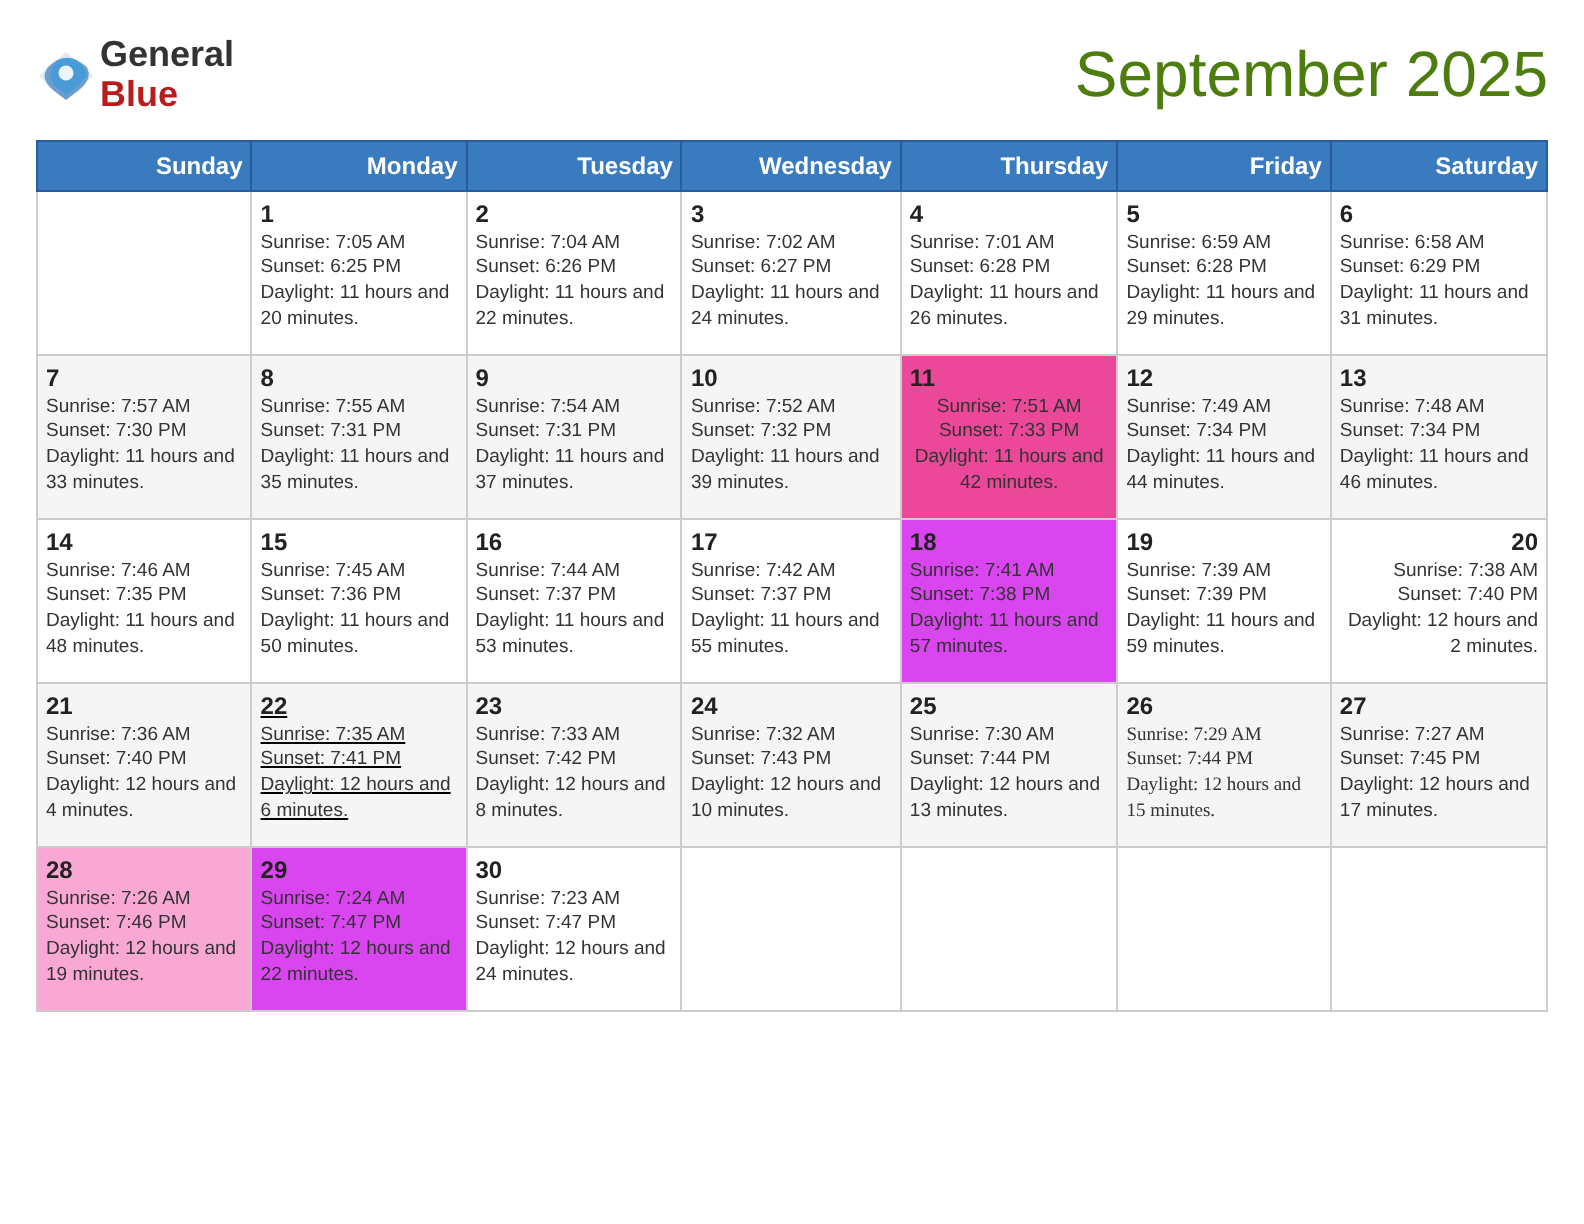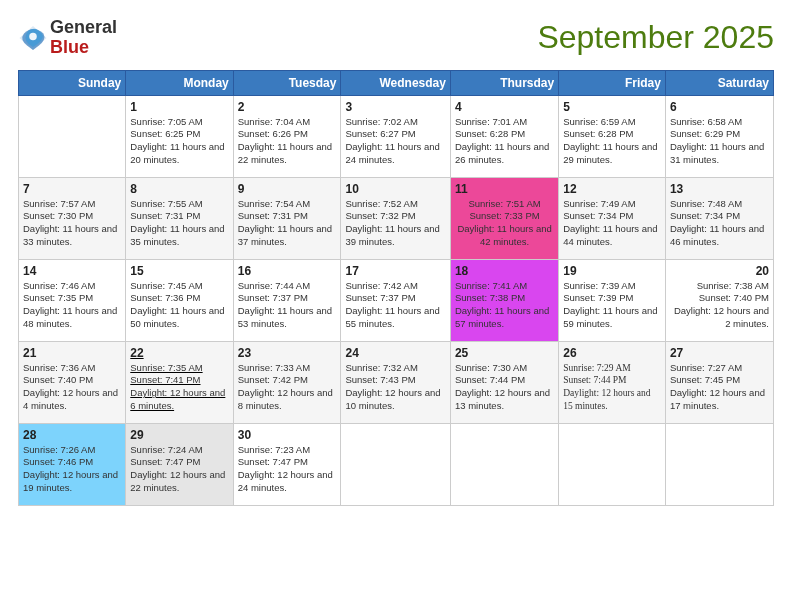--- a/index.html
+++ b/index.html
@@ -292,27 +292,27 @@
 Daylight: 12 hours and 15 minutes.</div>
           </td>
           <td style="background: rgb(245, 245, 245);">
             <span class="day-num">27</span>
             <div class="day-info" style="white-space: pre-line;">Sunrise: 7:27 AM
 Sunset: 7:45 PM
 Daylight: 12 hours and 17 minutes.</div>
           </td>
         </tr>
         <tr style="background: rgb(255, 255, 255);">
-          <td style="background: #7dd3fc;">
+          <td style="background: #f9a8d4;">
             <span class="day-num">28</span>
             <div class="day-info" style="white-space: pre-line;">Sunrise: 7:26 AM
 Sunset: 7:46 PM
 Daylight: 12 hours and 19 minutes.</div>
           </td>
-          <td style="background: #e5e5e5;">
+          <td style="background: #d946ef;">
             <span class="day-num">29</span>
             <div class="day-info" style="white-space: pre-line;">Sunrise: 7:24 AM
 Sunset: 7:47 PM
 Daylight: 12 hours and 22 minutes.</div>
           </td>
           <td style="background: rgb(255, 255, 255);">
             <span class="day-num">30</span>
             <div class="day-info" style="white-space: pre-line;">Sunrise: 7:23 AM
 Sunset: 7:47 PM
 Daylight: 12 hours and 24 minutes.</div>

